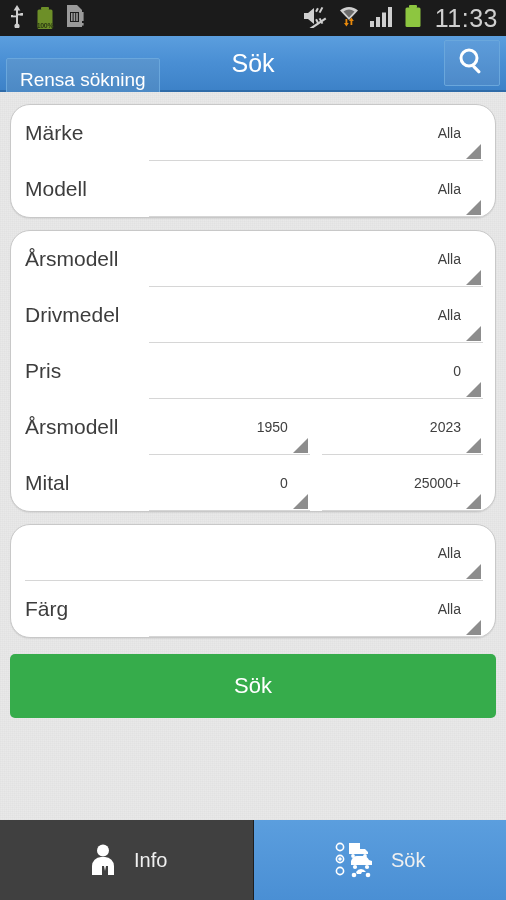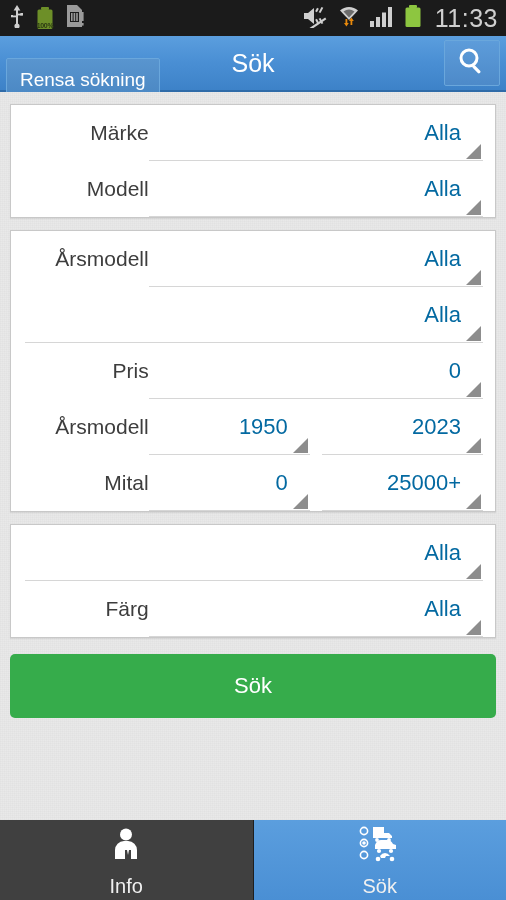--- a/index.html
+++ b/index.html
@@ -100,24 +100,23 @@
     background:
       repeating-linear-gradient(0deg, rgba(0,0,0,.014) 0 1px, rgba(255,255,255,.02) 1px 2px),
       repeating-linear-gradient(90deg, rgba(0,0,0,.014) 0 1px, rgba(255,255,255,.02) 1px 2px),
       #e9e9e9;
     overflow: hidden;
   }
 
   .card {
     background: #ffffff;
     border: 1px solid #c8c8c8;
-    border-radius: 0;
+    border-radius: 20px;
     margin: 12px 10px;
     box-shadow: 0 1px 1px rgba(0,0,0,.07);
-    text-align: right;
   }
 
   .row {
     height: 56px;
     display: flex;
     align-items: center;
     padding: 0 12px 0 14px;
     position: relative;
   }
   .row-label {
@@ -139,22 +138,22 @@
     height: 100%;
     display: flex;
     align-items: center;
     justify-content: flex-end;
     border-bottom: 1px solid #d6d6d6;
     padding-right: 22px;
     cursor: pointer;
   }
   .field + .field { margin-left: 12px; }
   .field-value {
-    font-size: 22px;
-    color: #0369a1;
+    font-size: 14px;
+    color: #404040;
     white-space: nowrap;
   }
   .caret {
     position: absolute;
     right: 2px;
     bottom: 1px;
     width: 0; height: 0;
     border-style: solid;
     border-width: 0 0 15px 15px;
     border-color: transparent transparent #8d8d8d transparent;
@@ -188,21 +187,20 @@
     position: absolute;
     left: 0; bottom: 0;
     width: 506px;
     height: 80px;
     display: flex;
     background: #404040;
   }
   .tab {
     flex: 1;
     display: flex;
-    flex-direction: column;
     align-items: center;
     justify-content: center;
     gap: 13px;
     border-right: 1px solid #1e1e1e;
     cursor: pointer;
     background: #404040;
   }
   .tab:last-child { border-right: none; }
   .tab.active { background: linear-gradient(to bottom, #5b9ede 0%, #4a8fd4 100%); }
   .tab-label { color: #f0f0f0; font-size: 20px; line-height: 1; }
@@ -345,20 +343,21 @@
     <div class="row">
       <div class="row-label">Årsmodell</div>
       <div class="fields">
         <div class="field">
           <span class="field-value">Alla</span>
           <span class="caret"></span>
         </div>
       </div>
     </div>
     <div class="row">
+      <div class="row-label">Drivmedel</div>
       <div class="fields">
         <div class="field">
           <span class="field-value">Alla</span>
           <span class="caret"></span>
         </div>
       </div>
     </div>
     <div class="row">
       <div class="row-label">Pris</div>
       <div class="fields">

